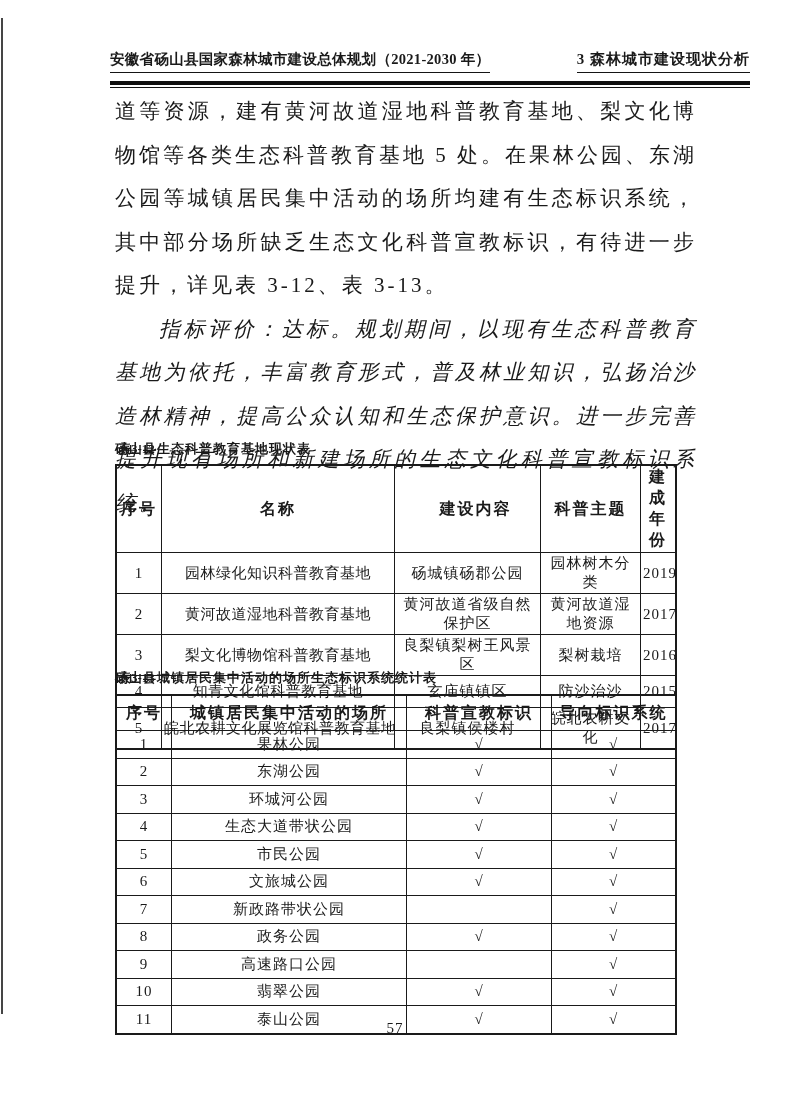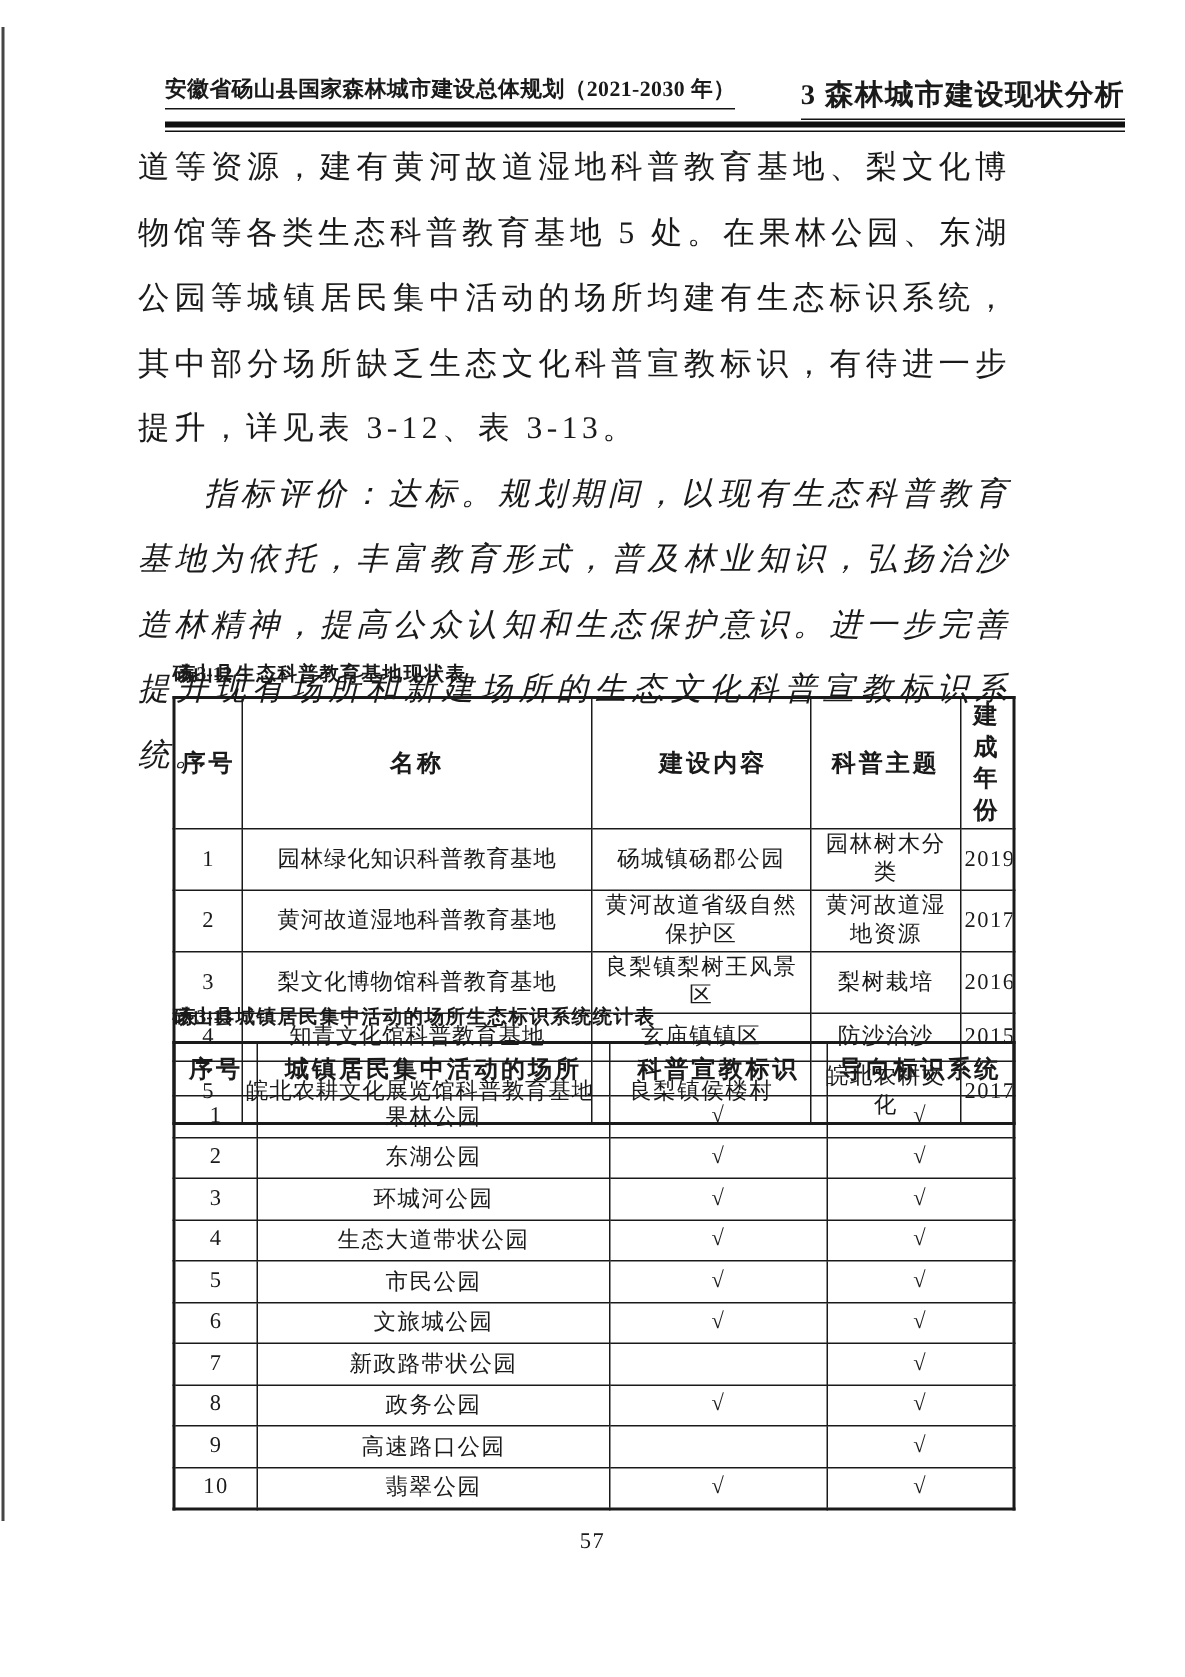--- a/index.html
+++ b/index.html
@@ -28,38 +28,38 @@
     justify-content: space-between;
     align-items: flex-start;
   }
   .header span {
     padding-bottom: 3px;
     border-bottom: 1.5px solid #151515;
     font-weight: bold;
     white-space: nowrap;
   }
   .h-left  { font-size: 14.5px; letter-spacing: 0.3px; }
-  .h-right { font-size: 19px; letter-spacing: 1px; }
+  .h-right { font-size: 15px; letter-spacing: 1px; }
   .header-rule {
     position: absolute;
     top: 81px; left: 110px; width: 640px;
     height: 4px;
     background: #0f0f0f;
   }
   .header-rule::after {
     content: "";
     display: block;
     margin-top: 5.5px;
     height: 1.5px;
     background: #0f0f0f;
   }
   
   .body-text {
     position: absolute;
-    top: 90px; left: 92px; width: 582px;
+    top: 90px; left: 115px; width: 582px;
   }
   .body-text p {
     margin: 0;
     font-size: 21px;
     line-height: 43.5px;
     letter-spacing: 3px;
     text-align: justify;
   }
   .body-text p.indent { text-indent: 2.1em; font-style: italic; }
   
@@ -249,17 +249,23 @@
           <td>高速路口公园</td>
           <td></td>
           <td>√</td>
         </tr>
         <tr>
           <td>10</td>
           <td>翡翠公园</td>
           <td>√</td>
           <td>√</td>
         </tr>
+        <tr>
+          <td>11</td>
+          <td>泰山公园</td>
+          <td>√</td>
+          <td>√</td>
+        </tr>
       </tbody>
     </table>
 
   <div class="page-number">57</div>
 </div>
 
 </body></html>

